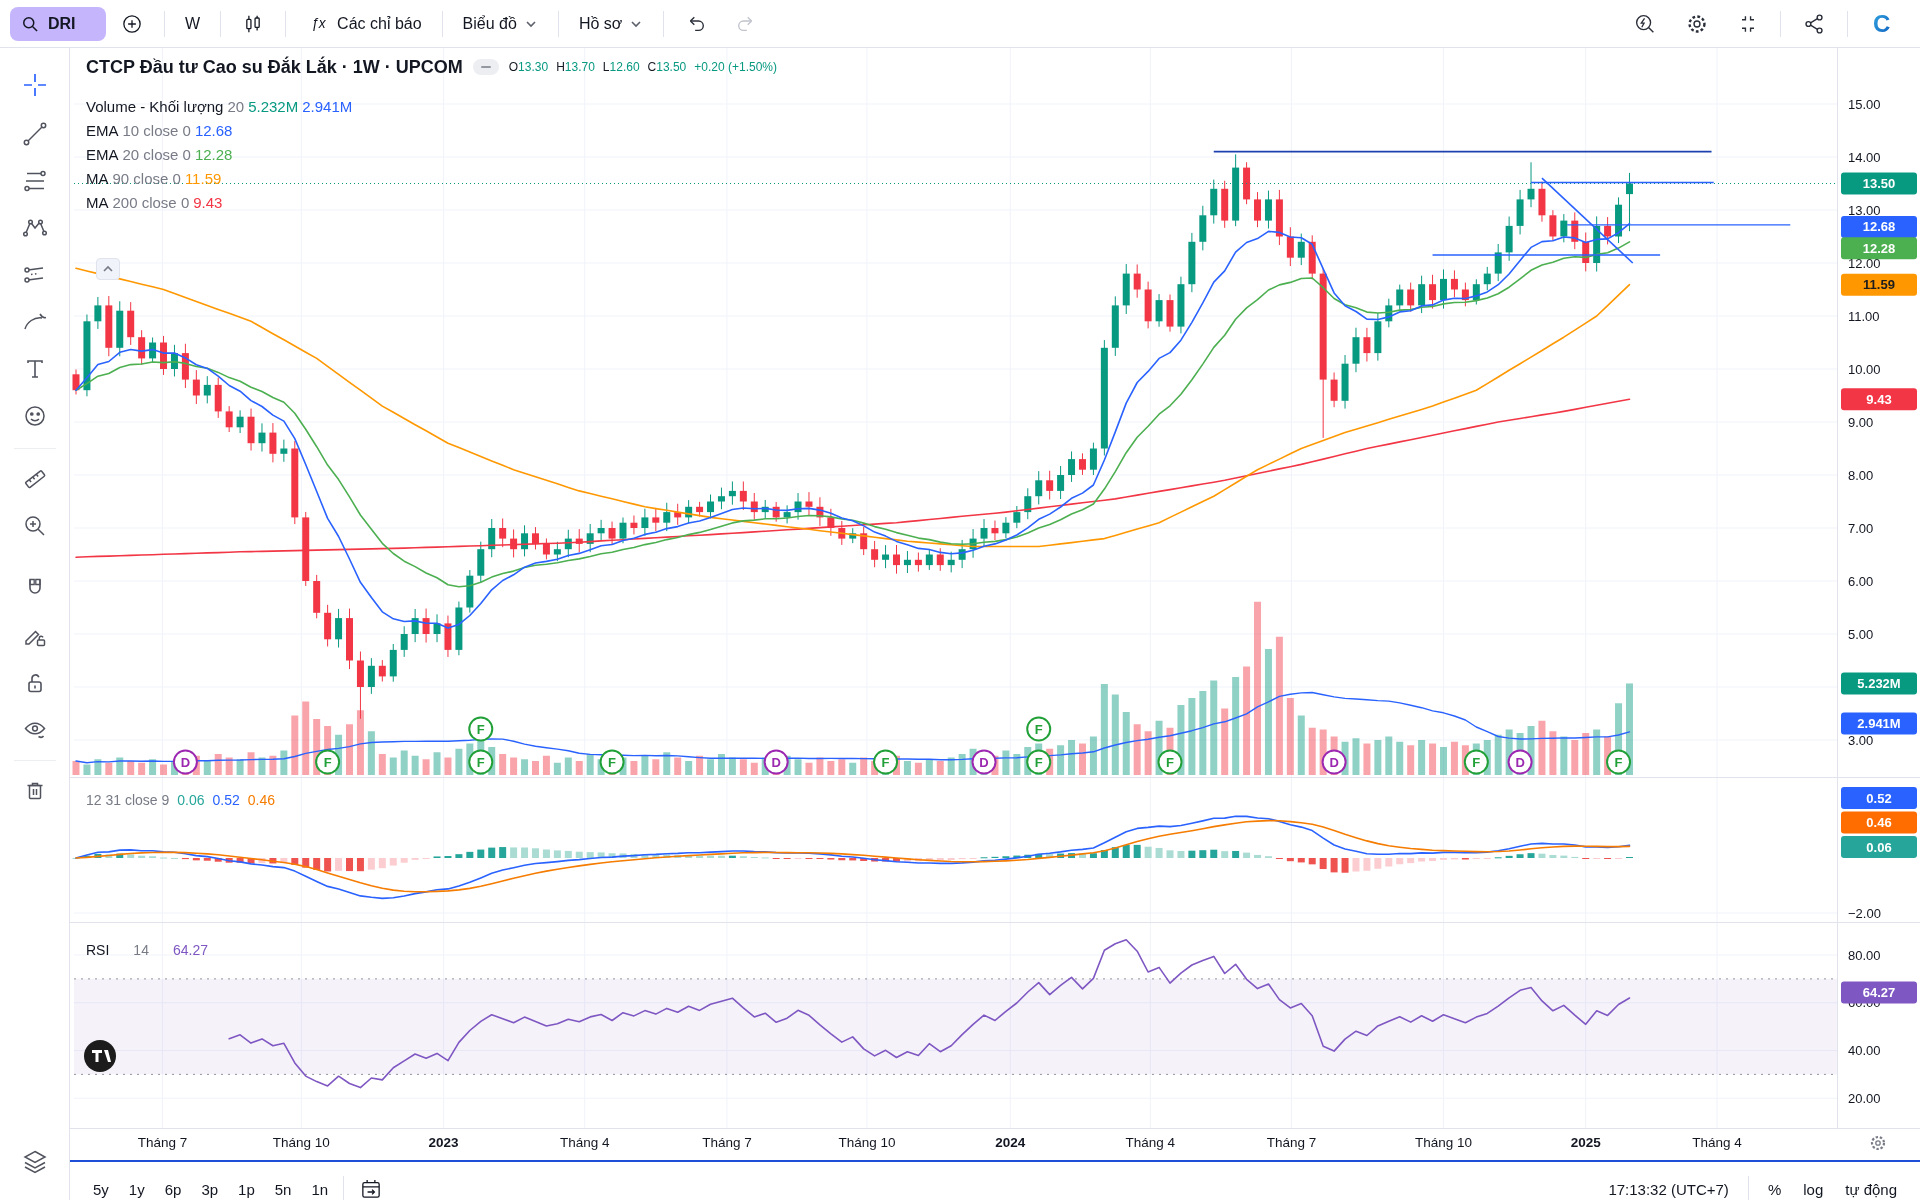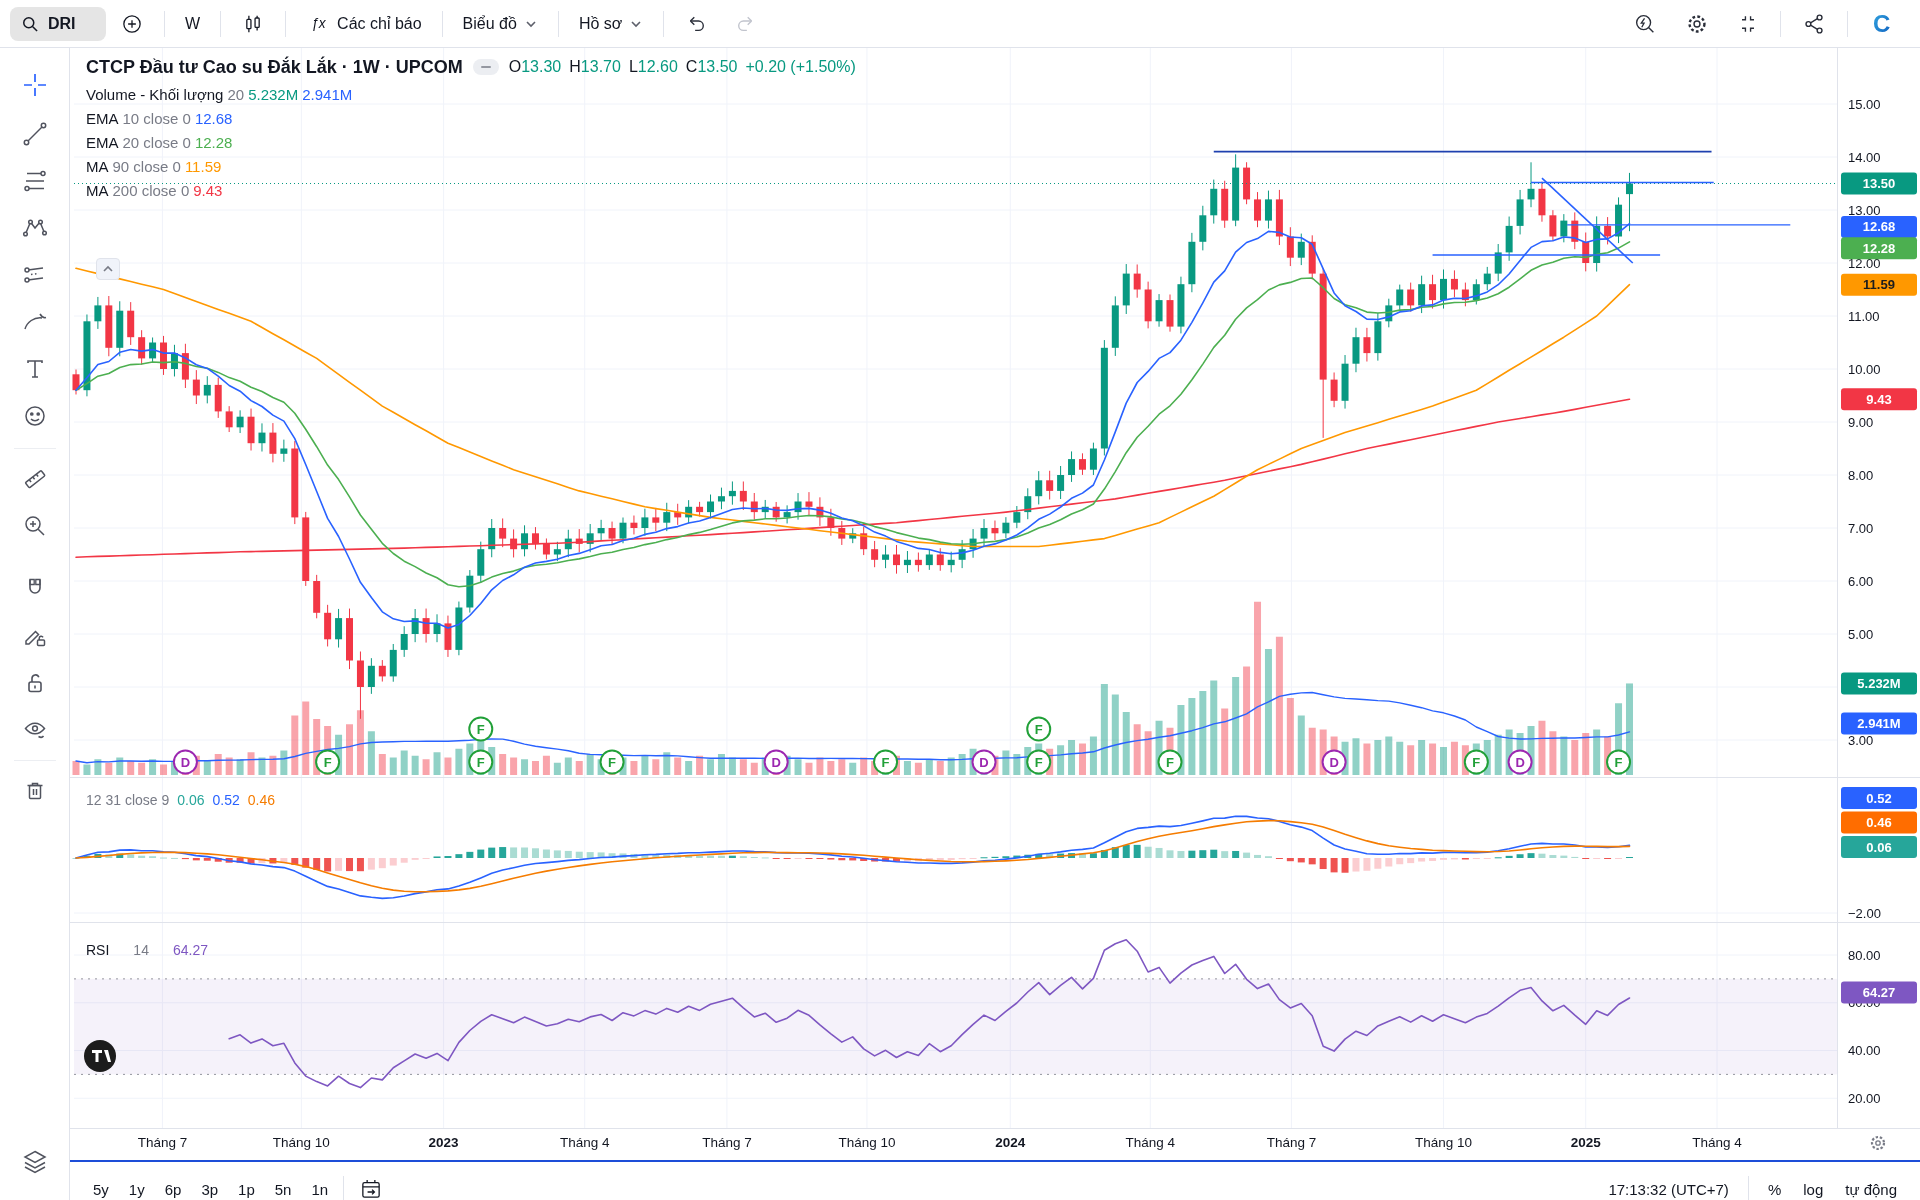--- a/index.html
+++ b/index.html
@@ -6,21 +6,21 @@
   html,body { width:1920px; height:1200px; overflow:hidden; background:#fff;
     font-family:"Liberation Sans", sans-serif; color:#131722; }
   svg { display:block; }
   svg text { font-family:"Liberation Sans", sans-serif; }
 
   
   .topbar { position:absolute; left:0; top:0; width:1920px; height:48px;
     border-bottom:1px solid #e0e3eb; display:flex; align-items:center; padding:0 10px; background:#fff; z-index:30;}
   .tb-left { display:flex; align-items:center; gap:2px; flex:1; }
   .tb-right { display:flex; align-items:center; gap:2px; }
-  .searchbox { display:flex; align-items:center; gap:8px; background:#e5e5e5; border-radius:8px;
+  .searchbox { display:flex; align-items:center; gap:8px; background:#c4b5fd; border-radius:8px;
     height:34px; padding:0 14px 0 10px; min-width:96px; cursor:pointer; }
   .searchbox .sym { font-weight:700; font-size:16px; }
   .tbtn { display:flex; align-items:center; gap:7px; height:34px; padding:0 12px; border-radius:8px;
     font-size:16px; color:#131722; cursor:pointer; background:transparent; border:none; }
   .sep { width:1px; height:26px; background:#e0e3eb; margin:0 6px; }
   .icon { display:flex; align-items:center; justify-content:center; }
 
   
   .lefttb { position:absolute; left:0; top:48px; width:70px; height:1152px; border-right:1px solid #e0e3eb;
     background:#fff; z-index:25; }
@@ -28,25 +28,25 @@
     justify-content:center; border-radius:6px; cursor:pointer; }
   .ldiv { position:absolute; left:14px; width:42px; height:1px; background:#eceef2; }
 
   
   .chart-area { position:absolute; left:70px; top:48px; width:1850px; height:1112px; background:#fff; }
   .hit { position:absolute; z-index:8; }
 
   
   .legend { position:absolute; left:16px; top:4px; z-index:10; }
   .lg-row { display:flex; align-items:center; gap:4px; height:24px; font-size:15px; }
-  .lg-title { font-size:18px; font-weight:700; color:#131722; display:flex; align-items:center; gap:10px; height:30px; margin-bottom:0;}
+  .lg-title { font-size:18px; font-weight:700; color:#131722; display:flex; align-items:center; gap:10px; height:30px; margin-bottom:12px;}
   .pill { width:26px; height:16px; background:#eceef2; border-radius:8px; display:flex; align-items:center;
     justify-content:center; cursor:pointer; }
   .pill i { display:block; width:10px; height:2px; background:#9598a1; border-radius:1px; }
-  .ohlc { display:flex; gap:8px; font-size:16px; font-weight:400; }
+  .ohlc { display:flex; gap:8px; font-size:12px; font-weight:400; }
   .ohlc .k { color:#131722; }
   .ohlc .v { color:#089981; }
   .gray { color:#787b86; }
   .lg-macd { position:absolute; left:16px; top:744px; z-index:10; display:flex; gap:8px; align-items:center; font-size:14px;}
   .lg-rsi  { position:absolute; left:16px; top:894px; z-index:10; display:flex; gap:24px; align-items:center; font-size:14px;}
   .collapse-btn { position:absolute; left:26px; top:210px; width:24px; height:22px; background:#f0f3fa;
     border:1px solid #e0e3eb; border-radius:4px; display:flex; align-items:center; justify-content:center;
     cursor:pointer; z-index:10; }
 
   

